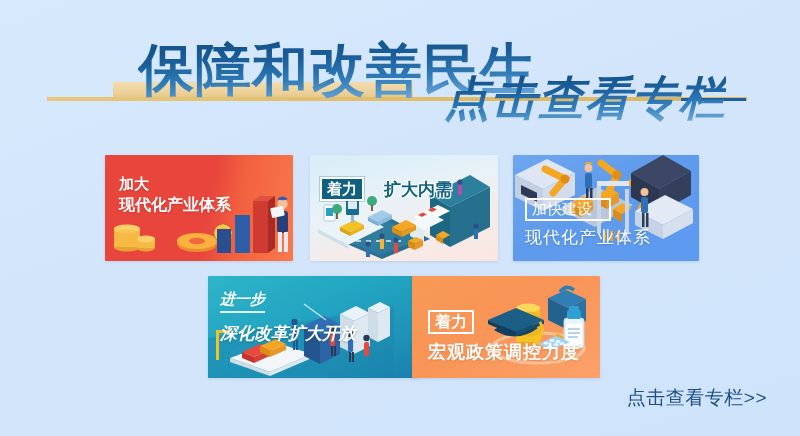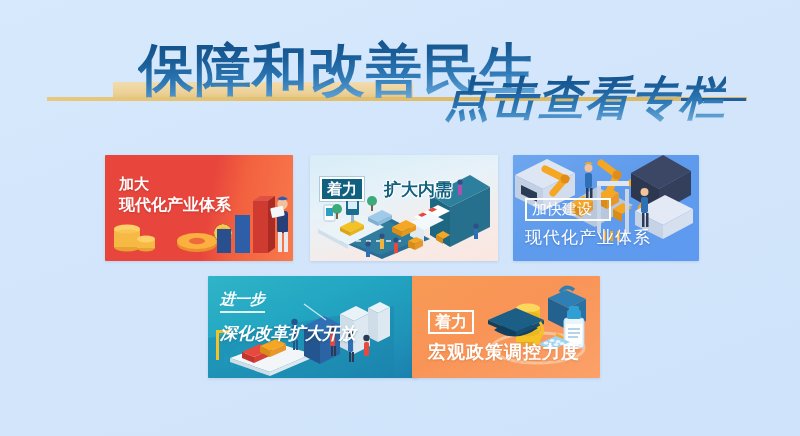--- a/index.html
+++ b/index.html
@@ -460,14 +460,15 @@
         <path d="M60 40 q6 10 -2 18" stroke="#f5c223" stroke-width="2.6" fill="none"></path>
         <circle cx="57" cy="59" r="3.4" fill="#f5c223"></circle>
       </g>
     </svg>
     <div class="txt">
       <span class="boxed-white2">着力</span>
       <span class="plain-white2">宏观政策调控力度</span>
     </div>
   </div>
 
+  <div class="footer-link">点击查看专栏&gt;&gt;</div>
 
 </div>
 
 </body></html>

